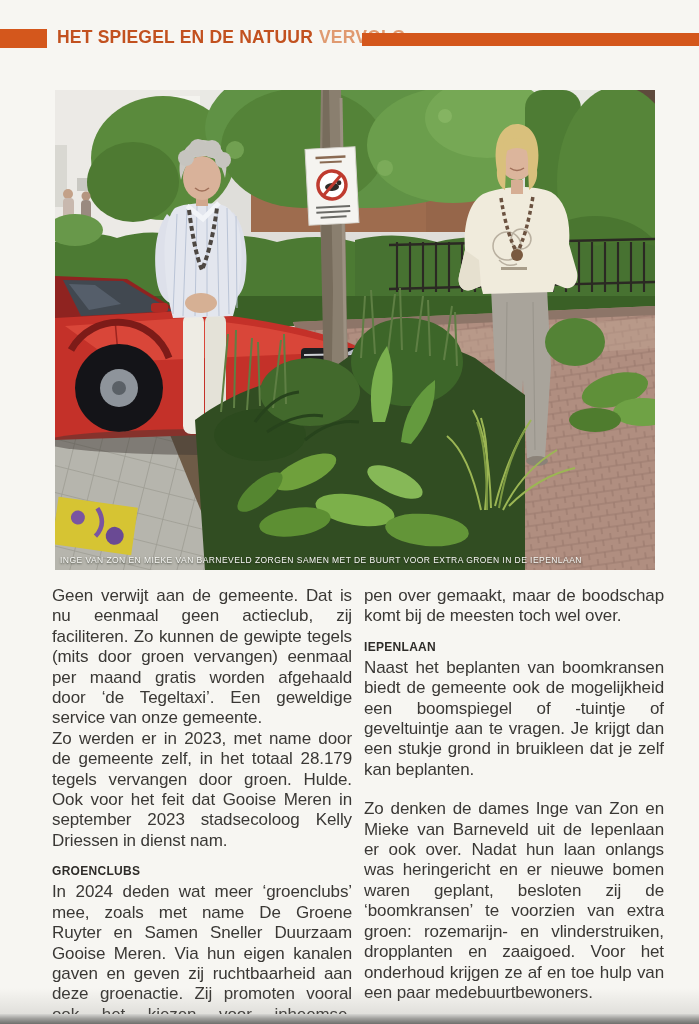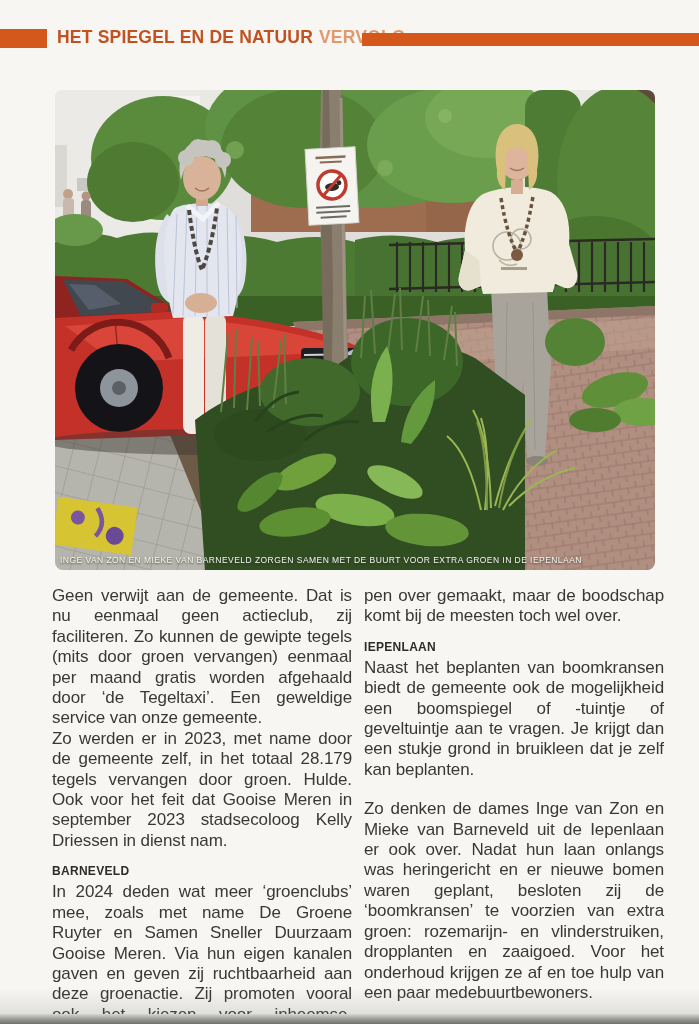--- a/index.html
+++ b/index.html
@@ -11,21 +11,21 @@
   .page{position:relative;width:699px;height:1024px;background:var(--paper);overflow:hidden;margin:0 auto;}
 
   
   .hdr-block{position:absolute;left:0;top:29px;width:47px;height:19px;background:var(--accent);}
   .hdr-title{position:absolute;left:57px;top:27px;font-size:17.5px;font-weight:bold;
              letter-spacing:.2px;color:var(--title_color);white-space:nowrap;}
   .hdr-title .sub{color:var(--subtitle_color);margin-left:6px;font-weight:bold;}
   .hdr-bar{position:absolute;left:362px;right:0;top:33px;height:13px;background:var(--accent);}
 
   
-  figure.photo{position:absolute;left:55px;top:90px;width:600px;height:480px;margin:0;overflow:hidden;border-radius:8px;}
+  figure.photo{position:absolute;left:55px;top:90px;width:600px;height:480px;margin:0;overflow:hidden;}
   figure.photo svg{display:block;}
   figcaption{position:absolute;left:5px;bottom:5px;font-size:8.5px;letter-spacing:.45px;
              color:var(--caption_color);text-shadow:0 1px 2px rgba(35,40,30,.75);white-space:nowrap;}
 
   
   .columns{position:absolute;left:52px;top:586px;width:612px;display:flex;gap:12px;}
   .col{flex:1;min-width:0;}
   .col p{margin:0;font-size:17px;line-height:20.4px;letter-spacing:-.1px;
          color:var(--text);text-align:justify;}
   .col p.gap{margin-top:19px;}
@@ -291,21 +291,21 @@
         <ellipse cx="540" cy="330" rx="26" ry="12" fill="#4f7c2e"></ellipse>
       </g>
     </svg>
     <figcaption>INGE VAN ZON EN MIEKE VAN BARNEVELD ZORGEN SAMEN MET DE BUURT VOOR EXTRA GROEN IN DE IEPENLAAN</figcaption>
   </figure>
 
   <main class="columns">
     <div class="col">
       <p>Geen verwijt aan de gemeente. Dat is nu eenmaal geen actieclub, zij faciliteren. Zo kunnen de gewipte tegels (mits door groen vervangen) eenmaal per maand gratis worden afgehaald door ‘de Tegeltaxi’. Een geweldige service van onze gemeente.</p>
       <p>Zo werden er in 2023, met name door de gemeente zelf, in het totaal 28.179 tegels vervangen door groen. Hulde. Ook voor het feit dat Gooise Meren in september 2023 stadsecoloog Kelly Driessen in dienst nam.</p>
-      <h2>BARNEVELD</h2>
+      <h2>GROENCLUBS</h2>
       <p>In 2024 deden wat meer ‘groenclubs’ mee, zoals met name De Groene Ruyter en Samen Sneller Duurzaam Gooise Meren. Via hun eigen kanalen gaven en geven zij ruchtbaarheid aan deze groenactie. Zij promoten vooral ook het kiezen voor inheemse, biologisch geteelde bolletjes, bloemen en planten. Het gebruik van gif bij de teelt is nog altijd schrikbarend en draagt bij aan de grote sterfte onder insecten.</p>
       <p class="gap">Steeds meer inwoners van Gooise Meren weten inmiddels van ‘het NK Tegelwippen’. Natuurlijk worden er flauwe grap-</p>
     </div>
     <div class="col">
       <p>pen over gemaakt, maar de boodschap komt bij de meesten toch wel over.</p>
       <h2>IEPENLAAN</h2>
       <p>Naast het beplanten van boomkransen biedt de gemeente ook de mogelijkheid een boomspiegel of -tuintje of geveltuintje aan te vragen. Je krijgt dan een stukje grond in bruikleen dat je zelf kan beplanten.</p>
       <p class="gap">Zo denken de dames Inge van Zon en Mieke van Barneveld uit de Iepenlaan er ook over. Nadat hun laan onlangs was heringericht en er nieuwe bomen waren geplant, besloten zij de ‘boomkransen’ te voorzien van extra groen: rozemarijn- en vlinderstruiken, dropplanten en zaaigoed. Voor het onderhoud krijgen ze af en toe hulp van een paar medebuurtbewoners.</p>
     </div>
   </main>

